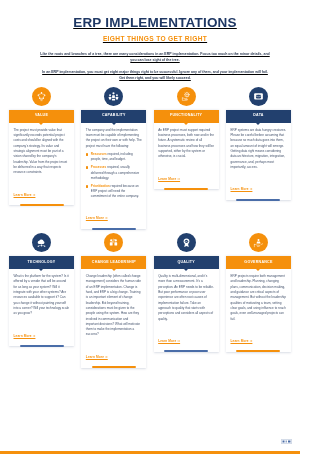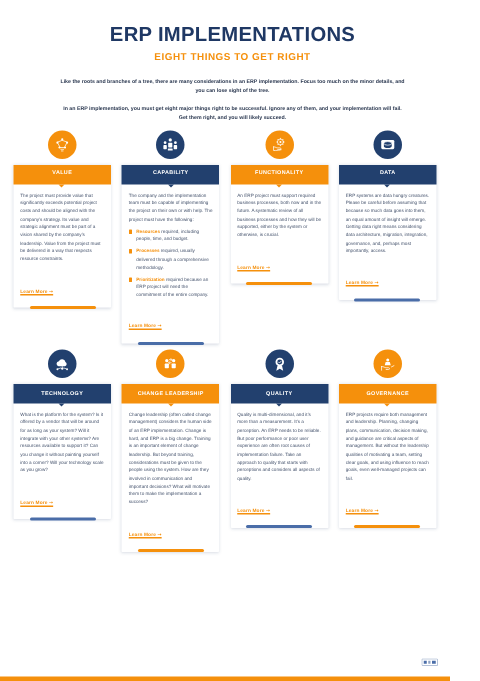--- a/index.html
+++ b/index.html
@@ -12,20 +12,21 @@
     background: #ffffff;
     font-family: "Liberation Sans", sans-serif;
     overflow: hidden;
     position: relative;
   }
 
   
   .page-header {
     padding: 16px 14px 0 24px;
     text-align: center;
+    text-decoration: underline;
   }
   .title {
     font-size: 13.5px;
     font-weight: bold;
     color: #1F3864;
     letter-spacing: 0.2px;
     line-height: 1.1;
     margin: 0 0 4px 0;
   }
   .subtitle {

